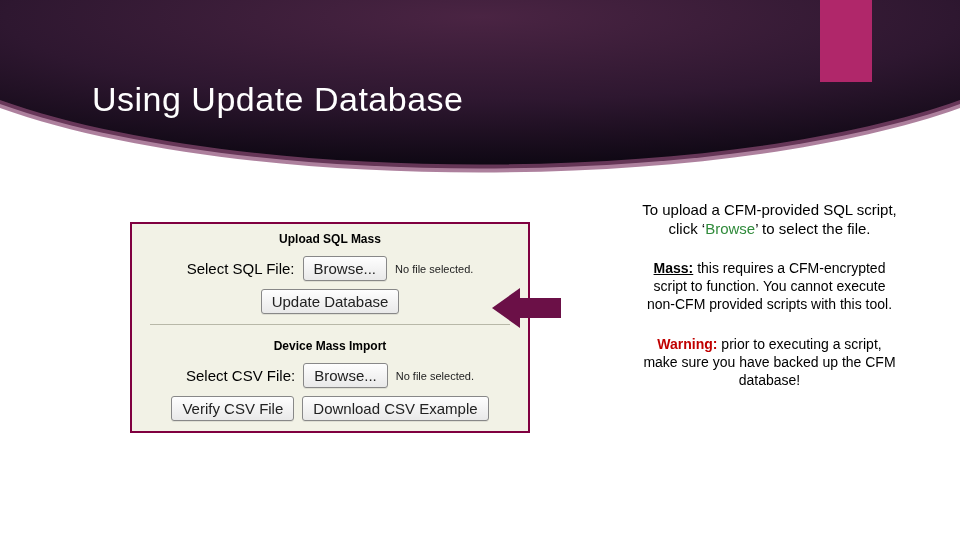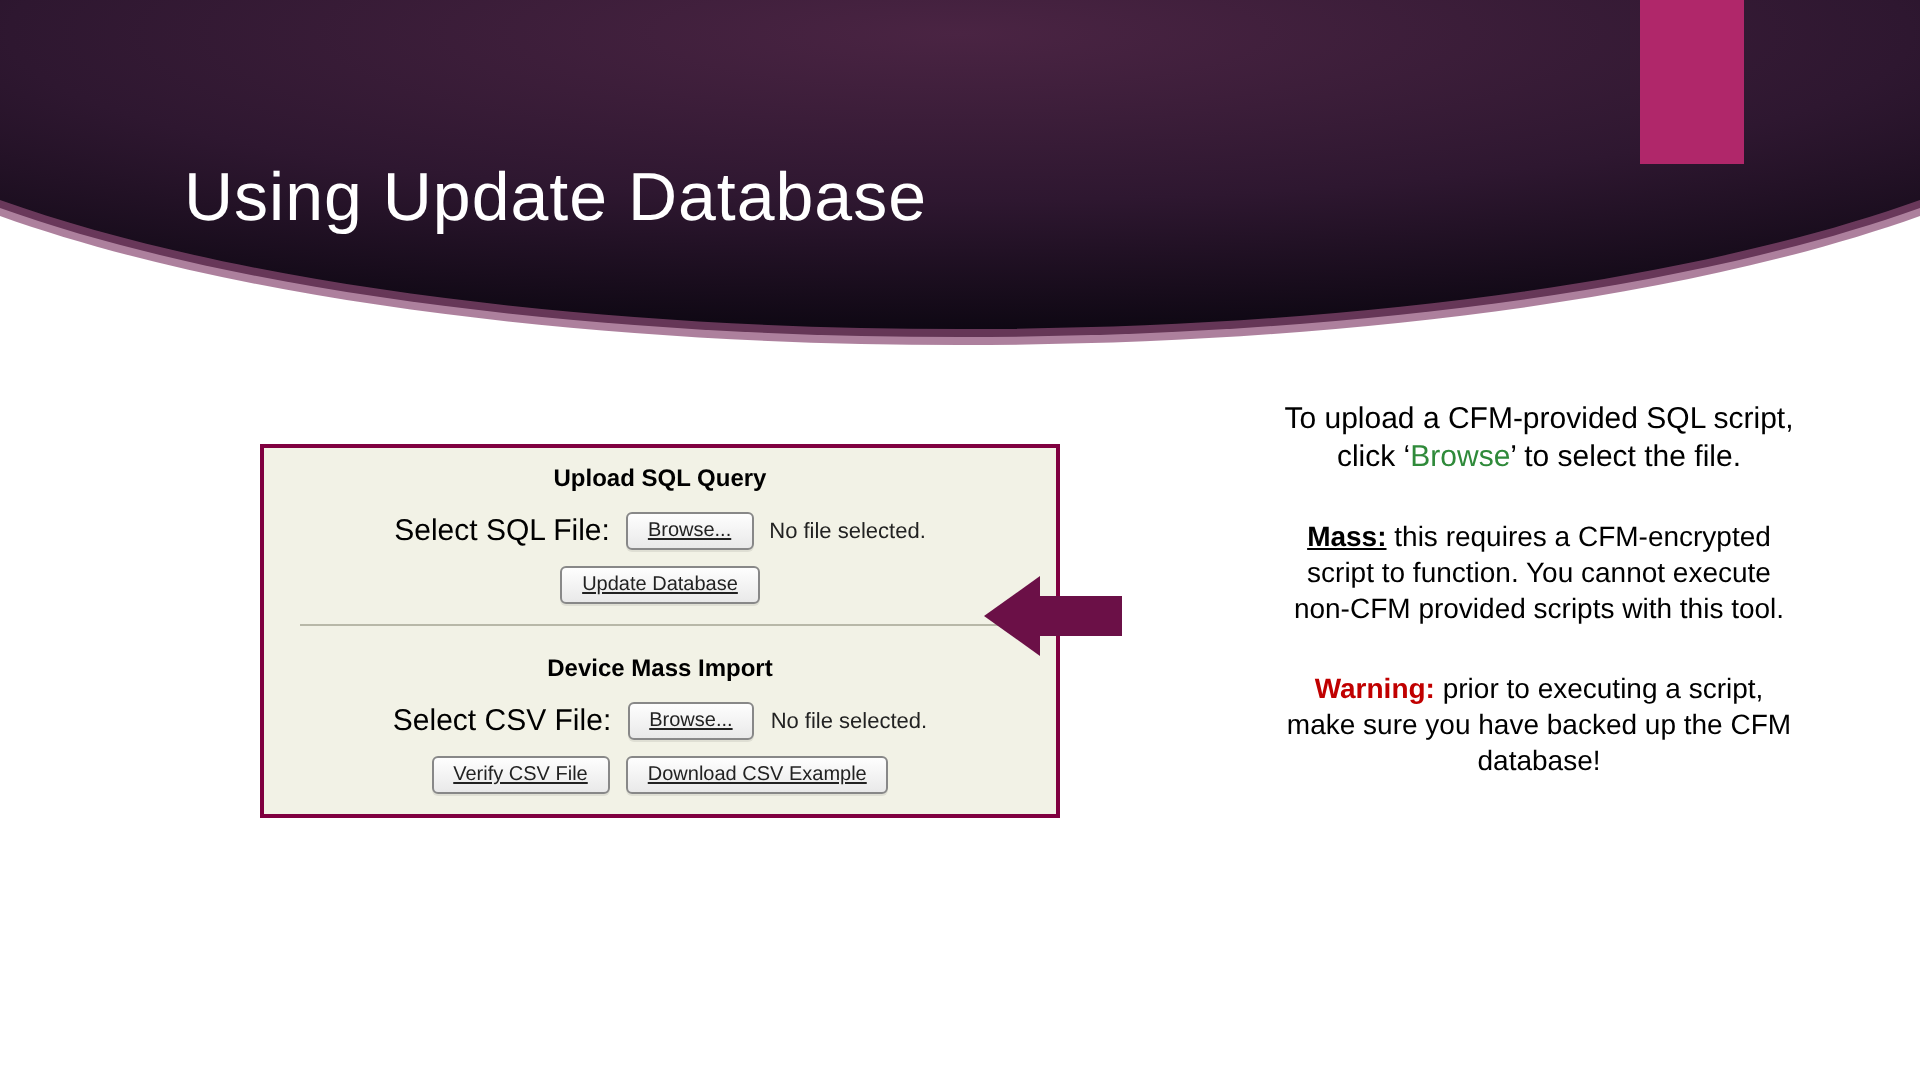--- a/index.html
+++ b/index.html
@@ -85,25 +85,24 @@
     font-size: 15px;
     color: #000;
     text-align: right;
     white-space: nowrap;
   }
   .btn {
     display: inline-block;
     border: 1px solid #888;
     border-radius: 3px;
     background: linear-gradient(#fefefe, #e9e9e9);
-    font-size: 10px;
+    font-size: 15px;
     padding: 3px 10px;
     color: #222;
     box-shadow: 0 1px 0 rgba(0,0,0,0.08);
-    text-decoration: underline;
   }
   .file-status {
     font-size: 11px;
     color: #222;
   }
   .divider {
     height: 1px;
     background: #b8b8a8;
     margin: 6px 18px;
   }
@@ -173,21 +172,21 @@
     </svg>
   </div>
 
   <div class="accent-tab"></div>
 
   <div class="header-title">Using Update Database</div>
 
   <div class="panel-wrap">
     <div class="panel">
 
-      <div class="section-header">Upload SQL Query</div>
+      <div class="section-header">Upload SQL Mass</div>
 
       <div class="row">
         <span class="row-label">Select SQL File:</span>
         <span class="btn">Browse...</span>
         <span class="file-status">No file selected.</span>
       </div>
       <div class="row">
         <span class="btn">Update Database</span>
       </div>
 

